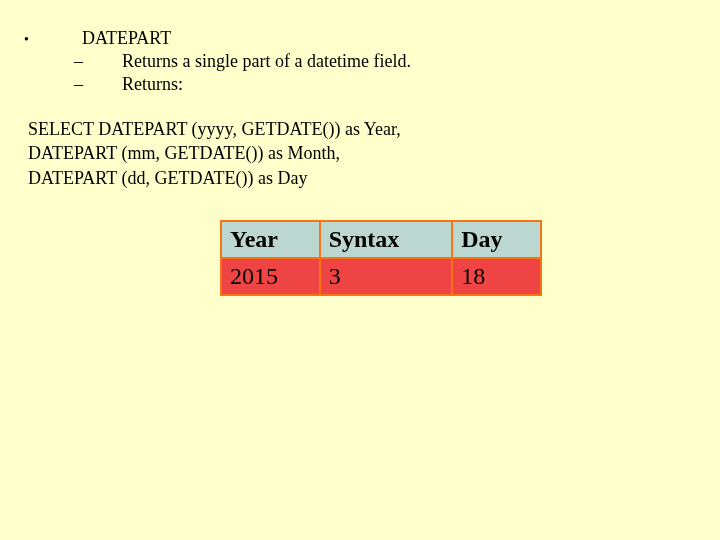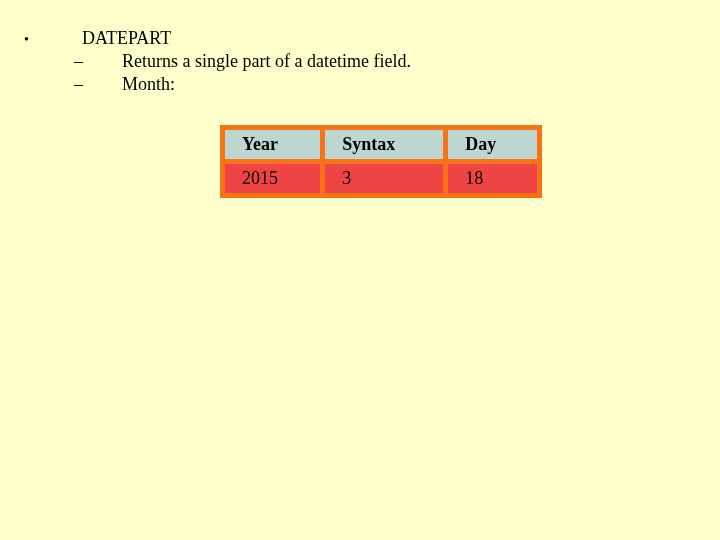--- a/index.html
+++ b/index.html
@@ -59,25 +59,25 @@
     margin-top: 30px;
     margin-left: 196px;
   }
   table.result {
     border-collapse: collapse;
     border: 2px solid #bfb7a3;
     width: 322px;
   }
   table.result th,
   table.result td {
-    border: 5px solid #f97316;
-    padding: 4px 17px;
+    border: 2px solid #f97316;
+    padding: 4px 8px;
     text-align: left;
     font-family: "Times New Roman", Times, serif;
-    font-size: 18px;
+    font-size: 24px;
   }
   table.result th {
     background: #bcd6d0;
     font-weight: bold;
   }
   table.result td {
     background: #ef4444;
     font-weight: normal;
   }
 </style>
@@ -91,24 +91,29 @@
     <span class="l1-text">DATEPART</span>
   </div>
 
   <div class="l2">
     <span class="bullet2">–</span>
     <span class="l2-text">Returns a single part of a datetime field.</span>
   </div>
 
   <div class="l2">
     <span class="bullet2">–</span>
-    <span class="l2-text">Month:</span>
+    <span class="l2-text">Returns:</span>
   </div>
 
 
+  <div class="code-block">
+    <div class="code-line">SELECT DATEPART (yyyy, GETDATE()) as Year,</div>
+    <div class="code-line">DATEPART (mm, GETDATE()) as Month,</div>
+    <div class="code-line">DATEPART (dd, GETDATE()) as Day</div>
+  </div>
 
   <div class="table-wrap">
     <table class="result">
       <tbody>
           <tr>
         <th>Year</th>
         <th>Syntax</th>
         <th>Day</th>
       </tr>
       <tr>

